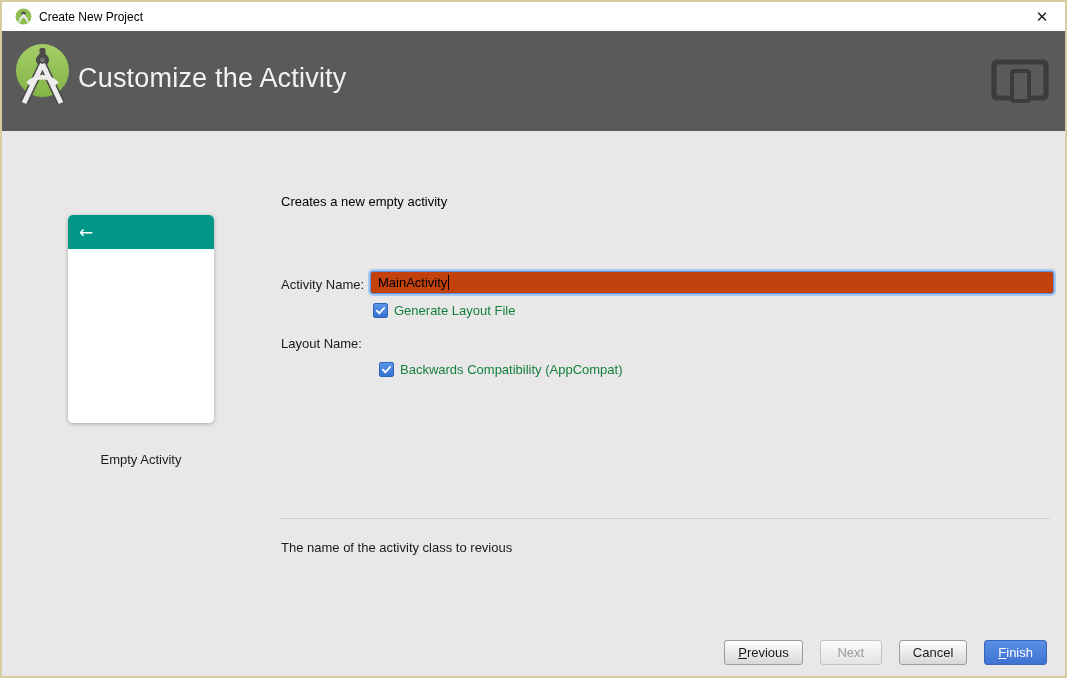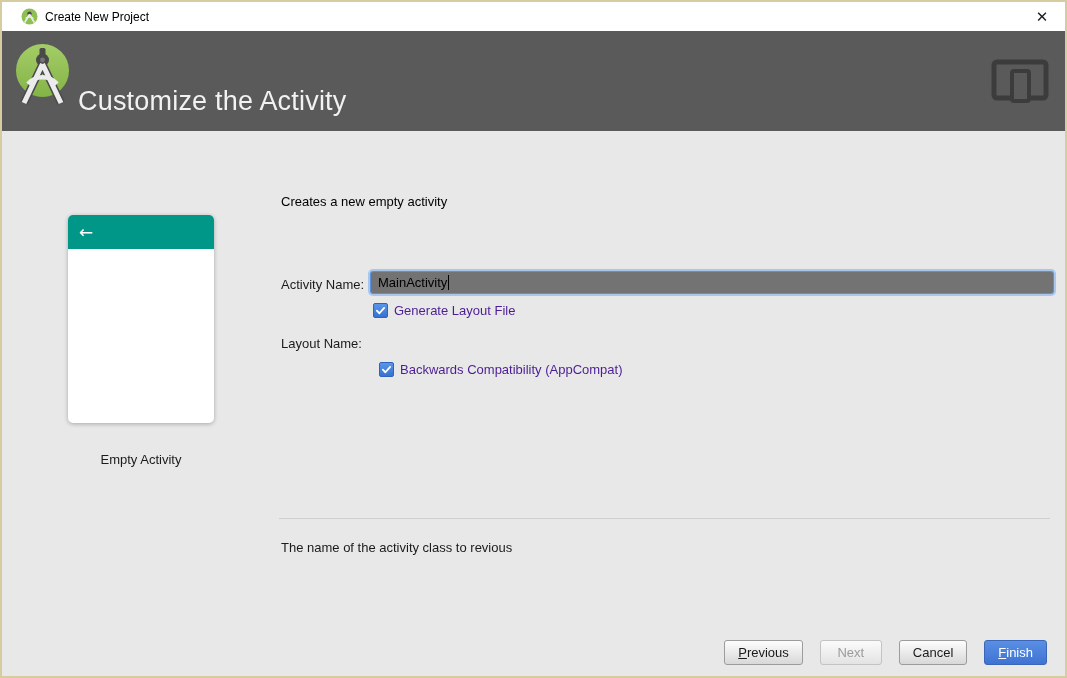--- a/index.html
+++ b/index.html
@@ -7,40 +7,40 @@
   body { font-family:"Liberation Sans","DejaVu Sans",sans-serif; background:#bfbfbf; }
 
   .window{
     position:relative; width:1067px; height:678px;
     border:2px solid #d5cda0; background:#e8e8e8; overflow:hidden;
   }
 
   
   .titlebar{
     position:absolute; left:0; top:0; right:0; height:29px;
-    background:#ffffff; display:flex; align-items:center; padding-left:19px;
+    background:#ffffff; display:flex; align-items:center; padding-left:13px;
   }
   .titlebar .app-icon{ width:17px; height:17px; display:inline-block; }
   .titlebar .title-text{ font-size:12px; color:#000; margin-left:7px; }
   .close-btn{
     position:absolute; right:0; top:0; width:46px; height:29px;
     display:flex; align-items:center; justify-content:center;
     font-size:15px; color:#1a1a1a; cursor:pointer;
     font-family:"DejaVu Sans",sans-serif;
   }
 
   
   .wiz-header{
     position:absolute; left:0; top:29px; right:0; height:100px;
     background:#5a5a5a;
   }
   .wiz-logo{ position:absolute; left:13px; top:12px; width:55px; height:66px; }
   .wiz-title{
     position:absolute; left:76px; top:32px;
-    font-size:27px; font-weight:300; color:#f2f2f2; letter-spacing:0.2px;margin-top:23px;
+    font-size:27px; font-weight:300; color:#f2f2f2; letter-spacing:0.2px;
   }
   .device-icon{ position:absolute; right:16px; top:28px; width:58px; height:44px; }
 
   
   .body{ position:absolute; left:0; top:129px; right:0; bottom:0; background:#e8e8e8; }
 
   
   .card{
     position:absolute; left:66px; top:84px; width:146px; height:208px;
     background:#ffffff; border-radius:5px;
@@ -58,41 +58,41 @@
 
   
   .desc{ position:absolute; left:279px; top:63px; font-size:13px; color:#000000; }
 
   .field-label{ position:absolute; font-size:13px; color:#1b1b1b; }
   .lbl-activity{ left:279px; top:146px; }
   .lbl-layout{ left:279px; top:205px; }
 
   .textfield{
     position:absolute; left:368px; width:684px; height:23px;
-    background:#737373; border:1px solid #9d9d9d;
+    background:#c2410c; border:1px solid #9d9d9d;
     font-size:13px; color:#000; display:flex; align-items:center;
     padding-left:7px; cursor:text;
   }
   .tf-activity{
     top:140px; border:1px solid #5b90dd; border-radius:3px;
     box-shadow:0 0 0 2px #a9c7ec;
   }
   .tf-layout{ top:200px; }
   .caret{ display:inline-block; width:1px; height:15px; background:#000; margin-left:1px; }
 
   .check-row{ position:absolute; display:flex; align-items:center; cursor:pointer; }
   .cr-generate{ left:371px; top:172px; }
   .cr-compat{ left:371px; top:231px;padding-left:6px; }
   .checkbox{
     width:15px; height:15px; border-radius:2px;
     background:linear-gradient(#5a96e8,#3672cf); border:1px solid #2f64bd;
     display:flex; align-items:center; justify-content:center;
   }
   .checkbox svg{ display:block; }
-  .check-label{ font-size:13px; color:#4c1d95; margin-left:6px; }
+  .check-label{ font-size:13px; color:#15803d; margin-left:6px; }
 
   .divider{
     position:absolute; left:277px; right:15px; top:387px;
     height:1px; background:#cfcfcf;
   }
   .help-text{ position:absolute; left:279px; top:409px; font-size:13px; color:#1b1b1b; }
 
   
   .button-bar{
     position:absolute; right:18px; top:509px;

